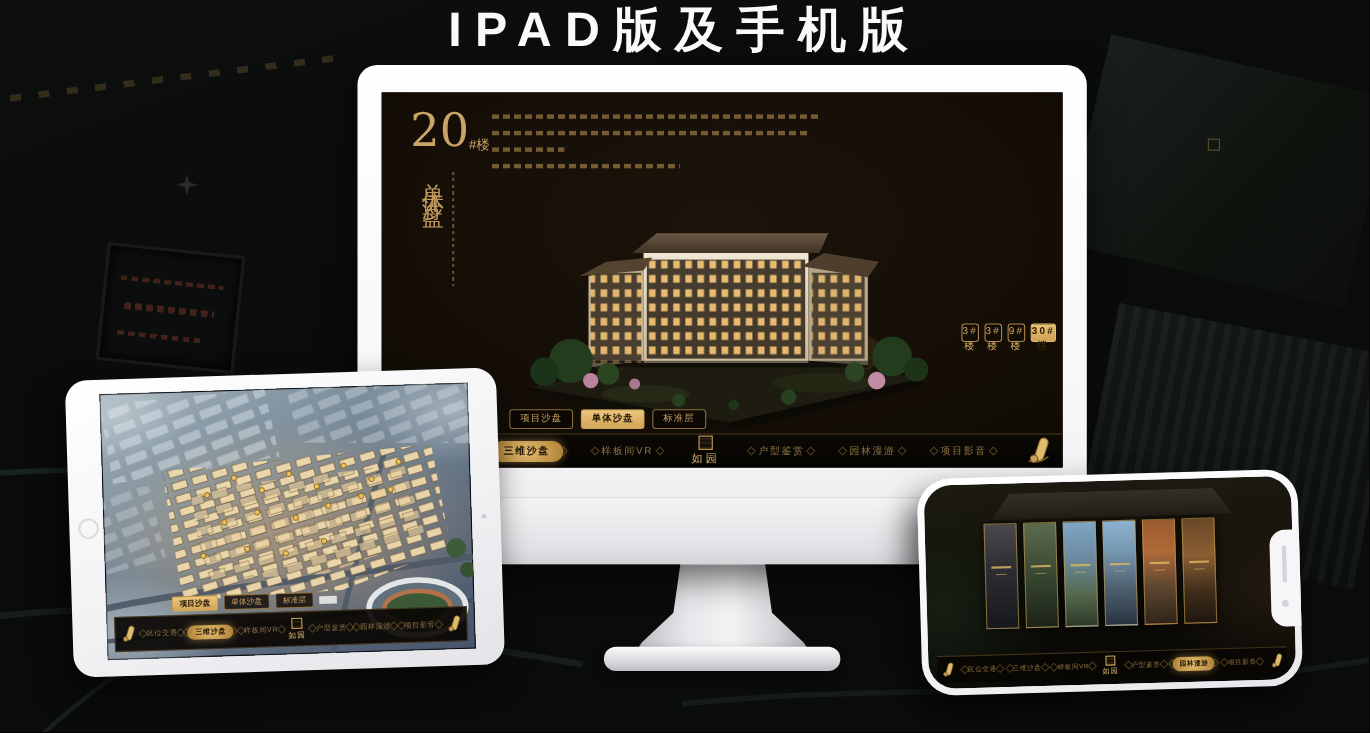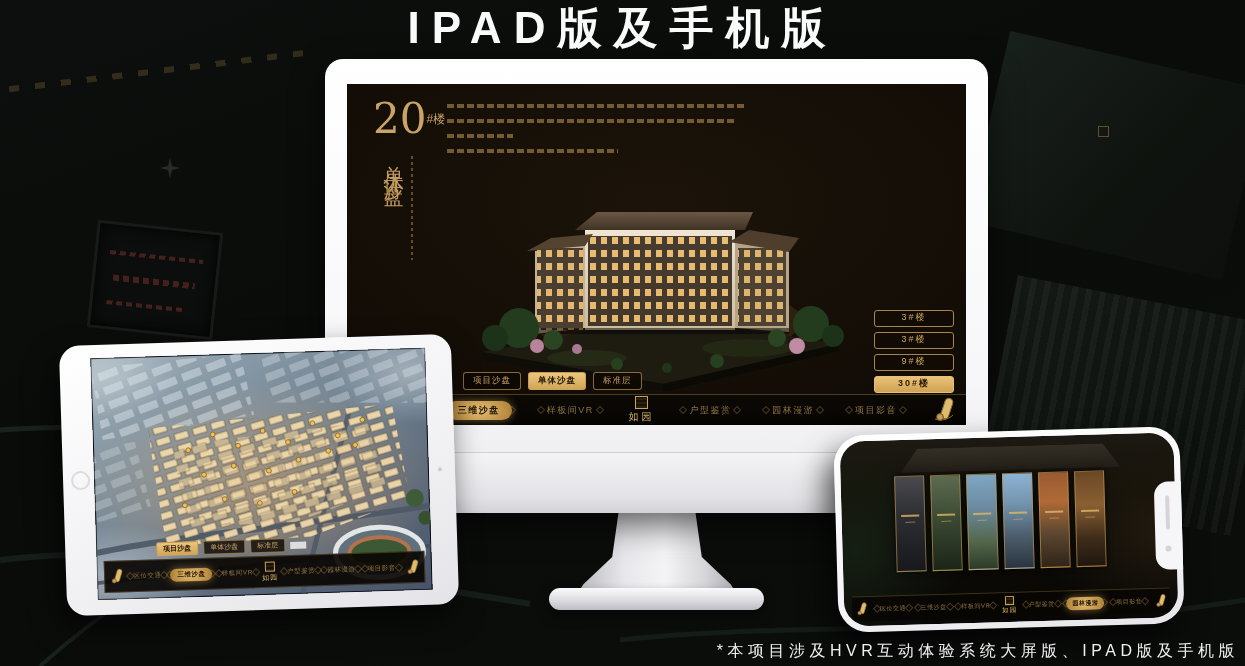--- a/index.html
+++ b/index.html
@@ -43,31 +43,31 @@
   .mon-ui{position:absolute;inset:0;overflow:hidden;
      background:radial-gradient(120% 120% at 50% 35%,#1c140a 0%,#120c06 55%,#0b0703 100%);}
   #stand-neck{position:absolute;left:577px;top:512px;width:160px;height:82px;z-index:1;
      background:linear-gradient(90deg,#b9b9be 0%,#e8e8ec 30%,#f4f4f6 55%,#d6d6da 80%,#ababb0 100%);
      clip-path:polygon(26% 0%,74% 0%,78% 55%,96% 88%,100% 100%,0% 100%,4% 88%,22% 55%);}
   #stand-base{position:absolute;left:549px;top:588px;width:215px;height:22px;border-radius:12px;z-index:1;
      background:linear-gradient(180deg,#fbfbfc,#d9d9de 60%,#bcbcc2);box-shadow:0 6px 12px rgba(0,0,0,.5);}
   
   .h-num{font-family:"DejaVu Serif","Liberation Serif",serif;font-size:42px;color:#c9a466;line-height:1;}
   .h-suf{font-size:12px;color:#c9a466;}
-  .mon-heading{position:absolute;left:26px;top:14px;display:flex;align-items:center;gap:0;}
+  .mon-heading{position:absolute;left:26px;top:14px;display:flex;align-items:flex-end;gap:0;}
   .h-vert{position:absolute;left:34px;top:66px;writing-mode:vertical-rl;color:#c09a5e;
      font-family:"DejaVu Serif","Liberation Serif",serif;font-size:20px;letter-spacing:7px;}
   .h-vline{position:absolute;left:64px;top:72px;width:2px;height:104px;
      background:repeating-linear-gradient(180deg,rgba(180,140,70,.5) 0 3px,transparent 3px 6px);}
   .para{position:absolute;left:100px;top:20px;width:300px;}
   .para div{height:4px;margin-bottom:11px;
      background:repeating-linear-gradient(90deg,rgba(193,152,82,.55) 0 7px,transparent 7px 10px);}
   .pl1{width:100%;} .pl2{width:96%;} .pl3{width:22%;} .pl4{width:57%;}
   .bld-svg{position:absolute;left:120px;top:72px;width:390px;height:235px;}
-  .floor-btns{position:absolute;right:12px;top:226px;width:80px;display:flex;flex-direction:column;gap:5px;}
+  .floor-btns{position:absolute;right:12px;top:210px;width:80px;display:flex;gap:5px;}
   .floor-btn{height:15px;line-height:13px;text-align:center;font-size:9px;letter-spacing:2px;color:#cda861;
      background:rgba(18,12,5,.85);border:1px solid #a8854a;border-radius:3px;}
   .floor-btn.active{background:linear-gradient(#e9c278,#cfa254);color:#2a1c06;border-color:#e7c077;font-weight:bold;}
   .subtabs{position:absolute;left:116px;bottom:35px;display:flex;gap:7px;}
   .subtab{font-size:8.5px;padding:2px 9px;border-radius:3px;border:1px solid rgba(190,150,75,.7);
      color:#c9a25f;background:rgba(12,8,4,.8);letter-spacing:1px;}
   .subtab.active{background:linear-gradient(#ecc77e,#d2a557);color:#241806;font-weight:bold;}
   .navbar{position:absolute;left:0;right:0;bottom:0;height:30px;display:flex;align-items:center;
      justify-content:space-between;padding:0 10px 0 16px;
      background:linear-gradient(180deg,#0c0905,#060402);border-top:1px solid rgba(186,148,74,.4);}
@@ -380,15 +380,14 @@
           <circle cx="8" cy="20" r="3.4" fill="#caa057" stroke="#6e5222"></circle>
         </svg>
       </div>
     </div>
     <div class="notch">
       <div class="spk"></div>
       <div class="cam"></div>
     </div>
   </div>
 
-  <div id="footer">*本项目涉及HVR互动体验系统大屏版、IPAD版及手机版</div>
 
 </div>
 
 </body></html>

